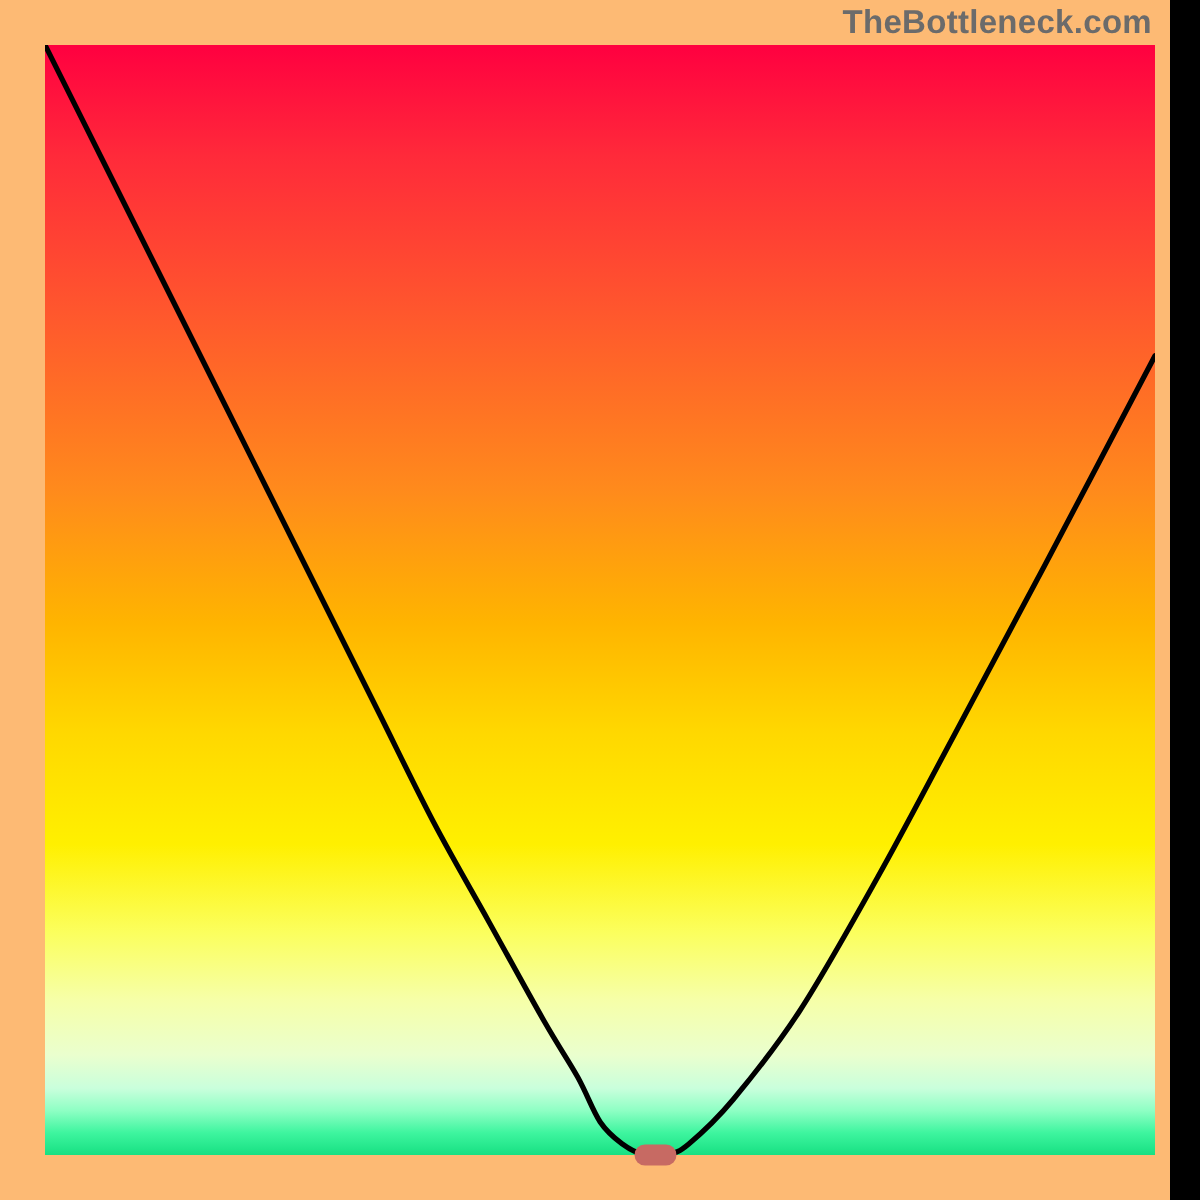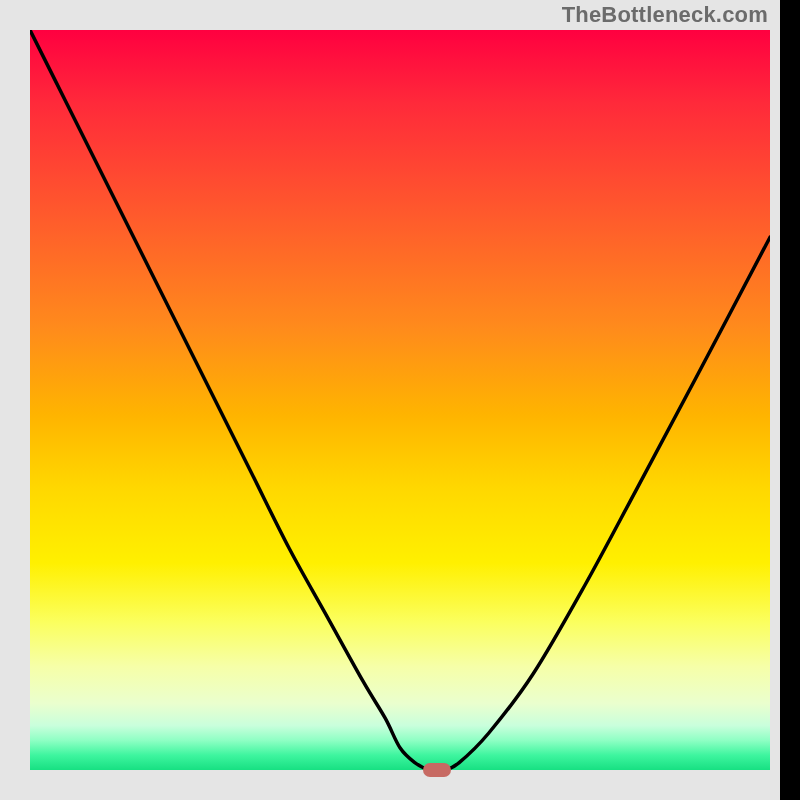--- a/index.html
+++ b/index.html
@@ -8,21 +8,21 @@
     width: 800px;
     height: 800px;
     background: #000;
     overflow: hidden;
     font-family: Arial, Helvetica, sans-serif;
   }
   .frame {
     position: relative;
     width: 780px;
     height: 800px;
-    background: #e5e5e5;
+    background: #fdba74;
     text-align: center;
   }
   .watermark {
     position: absolute;
     top: 2px;
     right: 12px;
     color: #6b6b6b;
     font-size: 22px;
     font-weight: 600;
     letter-spacing: 0.2px;

